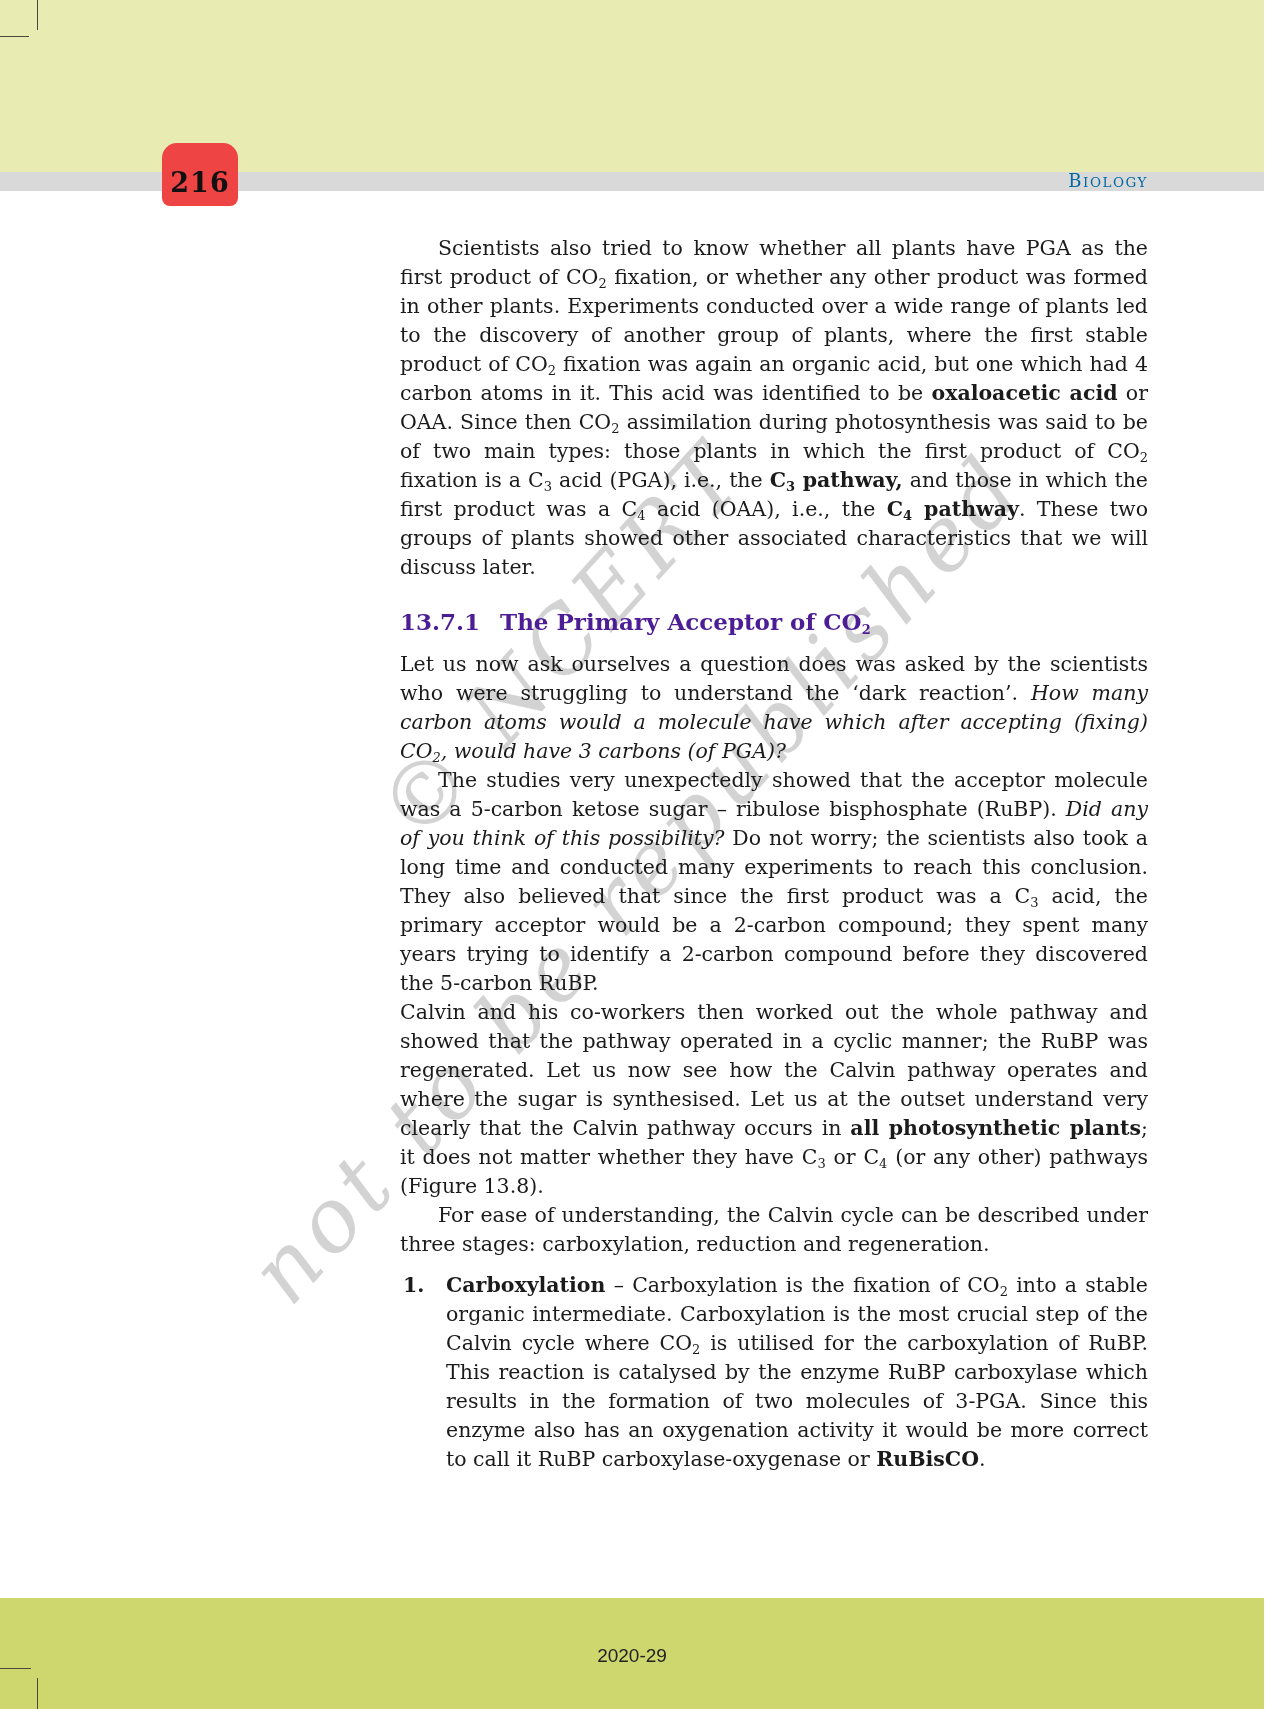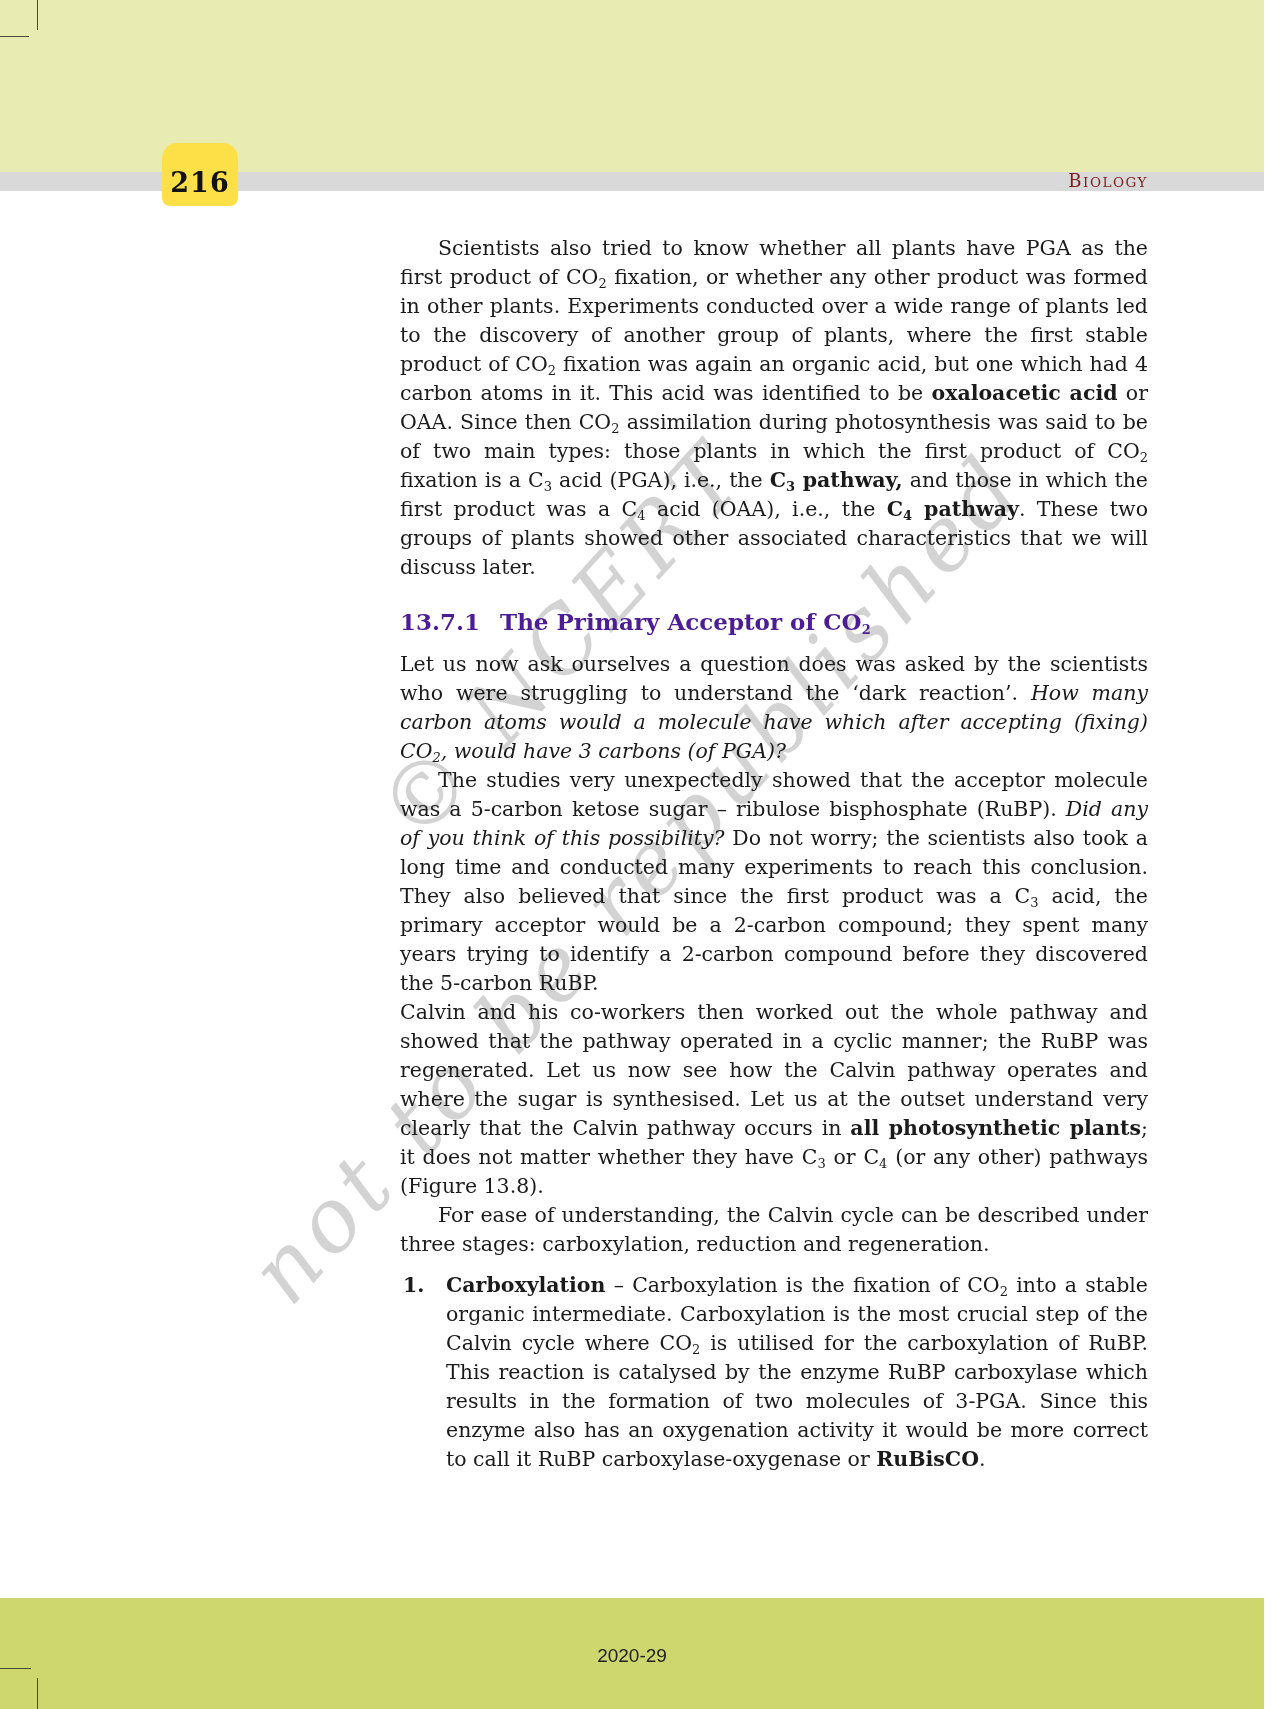--- a/index.html
+++ b/index.html
@@ -19,31 +19,31 @@
   .header-bar {
     position:absolute; left:0; top:172px; width:1264px; height:19px;
     background:#d9d9d9;
   }
   .bottom-strip {
     position:absolute; left:0; top:1598px; width:1264px; height:111px;
     background:#cdd76d;
   }
   .page-tab {
     position:absolute; left:162px; top:143px; width:76px; height:63px;
-    background:#fde047; border-radius:15px 15px 8px 8px;
+    background:#ef4444; border-radius:15px 15px 8px 8px;
     text-align:center;
   }
   .page-number {
     display:block; margin-top:24px;
     font-size:27px; font-weight:bold; letter-spacing:1px; color:#111;
   }
   .running-head {
     position:absolute; top:171px; left:1000px; width:148px; height:20px;
     line-height:20px; text-align:right;
-    font-size:13.5px; letter-spacing:1.5px; color:#7f1d1d;
+    font-size:13.5px; letter-spacing:1.5px; color:#0369a1;
   }
   .running-head::first-letter { font-size:18px; }
   .footer-year {
     position:absolute; left:0; top:1645px; width:1264px;
     text-align:center;
     font-family:"Liberation Sans", sans-serif;
     font-size:19px; color:#222;
   }
   
   .crop { position:absolute; background:#4a4a3a; }

